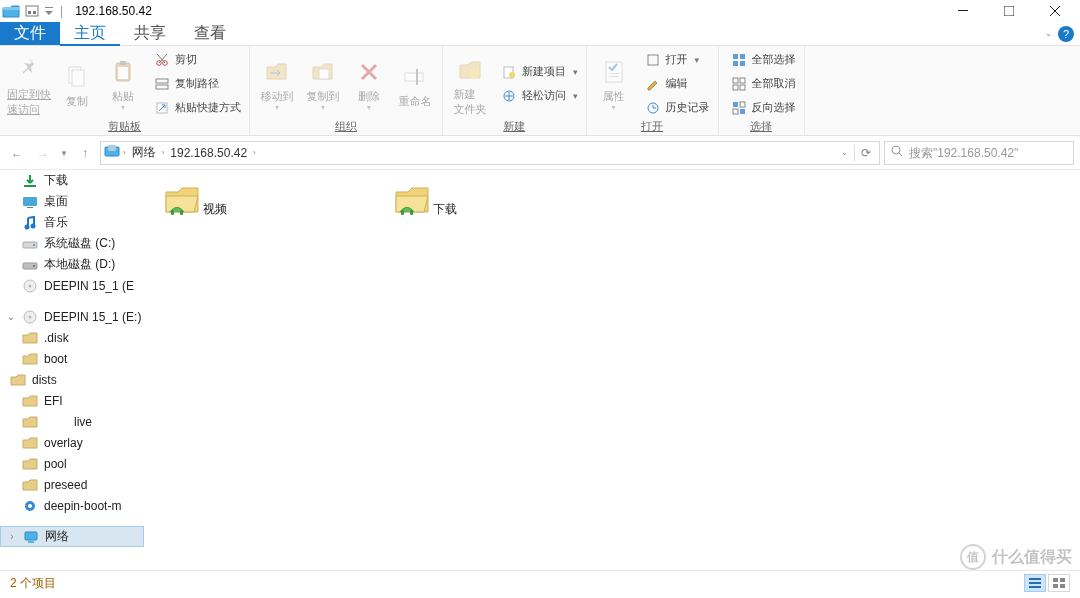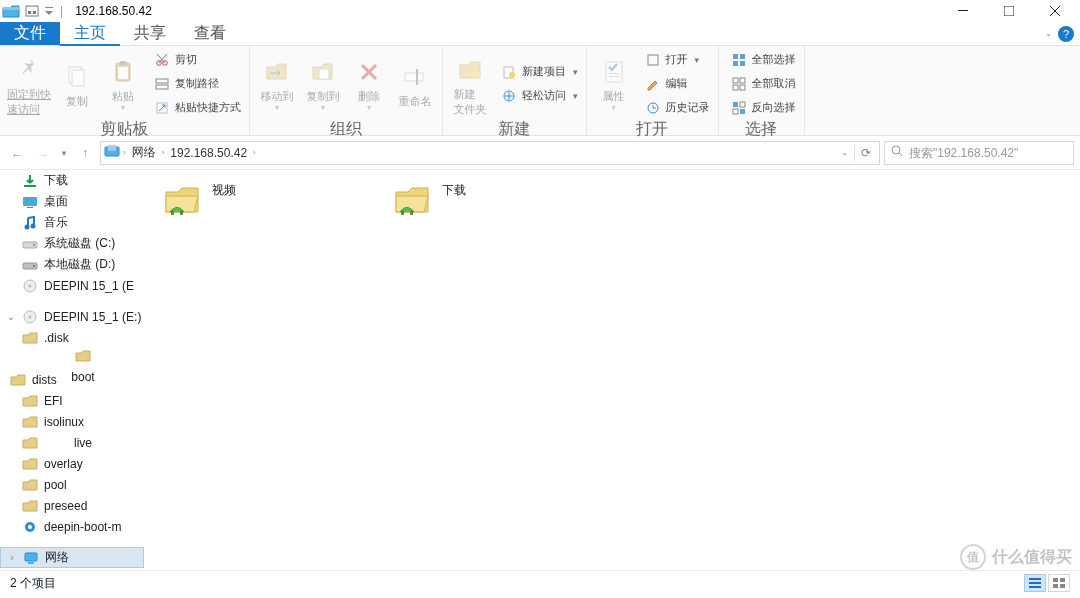--- a/index.html
+++ b/index.html
@@ -18,21 +18,21 @@
   .ribbontabs .tab { padding: 0 14px; display: flex; align-items: center; font-size: 16px; color: #555; }
   .ribbontabs .tab.file { background: #1979ca; color: #fff; }
   .ribbontabs .tab.active { color: #1979ca; border-bottom: 2px solid #1979ca; margin-bottom: -1px; }
   .ribbontabs .right { margin-left: auto; display: flex; align-items: center; gap: 6px; padding-right: 6px; color: #1979ca; }
   .help-circle { width: 16px; height: 16px; border-radius: 50%; background: #1979ca; color: #fff; font-size: 11px; line-height: 16px; text-align: center; }
 
   
   .ribbon { height: 90px; background: #fafafa; border-bottom: 1px solid #e3e3e3; display: flex; }
   .rgroup { border-right: 1px solid #e8e8e8; display: flex; flex-direction: column; align-items: stretch; }
   .rgroup .controls { flex: 1; display: flex; align-items: center; padding: 2px 4px 0 4px; }
-  .rgroup .label { height: 16px; text-align: center; font-size: 16px; color: #666; }
+  .rgroup .label { height: 16px; text-align: center; font-size: 11px; color: #666; text-decoration: underline; }
   .bigbtn { display: flex; flex-direction: column; align-items: center; width: 46px; padding: 2px 0 0 0; font-size: 11px; color: #444; line-height: 1.3; }
   .bigbtn.wide { width: 50px; text-decoration: underline; }
   .bigbtn .bicon { height: 34px; display: flex; align-items: center; justify-content: center; }
   .bigbtn.disabled { opacity: .45; }
   .col { display: flex; flex-direction: column; gap: 2px; align-items: flex-start; }
   .smallbtn { display: flex; align-items: center; gap: 5px; font-size: 11px; color: #444; height: 22px; padding: 0 4px; }
   .smallbtn .sicon { width: 16px; height: 16px; display: flex; align-items: center; justify-content: center; }
   .smallbtn .dd { font-size: 9px; color: #777; margin-left: 2px; }
 
   
@@ -46,26 +46,26 @@
   .searchbox input::placeholder { color: #999; }
 
   
   .body { display: flex; height: 400px; }
   .nav { width: 144px; overflow-y: auto; position: relative; }
   .nav .navitem { display: flex; align-items: center; gap: 6px; height: 21px; padding-left: 22px; font-size: 12px; color: #222; }
   .nav .navitem.sel { background: #d8e6f2; border: 1px solid #a8cbe8; height: 21px; }
   .nav .navitem .treeicon { width: 10px; text-align: center; color: #888; font-size: 10px; }
   .nav .navitem .icon { width: 16px; height: 16px; display: flex; align-items: center; justify-content: center; }
   .content { flex: 1; padding: 8px 14px; display: flex; gap: 10px; align-items: flex-start; }
-  .itemtile { width: 220px; display: flex; align-items: flex-start; gap: 10px; padding: 4px; }
+  .itemtile { width: 220px; display: flex; align-items: flex-end; gap: 1px; padding: 4px; }
   .itemtile .foldicon { width: 40px; height: 36px; display: flex; align-items: center; justify-content: center; }
   .itemtile .name { font-size: 12px; color: #222; }
 
   
-  .status { height: 24px; border-top: 1px solid #eaeaea; display: flex; align-items: center; padding: 12px 10px; font-size: 12px; color: #0f172a; }
+  .status { height: 24px; border-top: 1px solid #eaeaea; display: flex; align-items: center; padding: 12px 10px; font-size: 12px; color: #a16207; }
   .status .right { margin-left: auto; display: flex; gap: 2px; }
   .status .vbtn { width: 22px; height: 18px; border: 1px solid #d7d7d7; display: flex; align-items: center; justify-content: center; font-size: 10px; color: #555; }
   .status .vbtn.active { background: #cde6ff; border-color: #a8cbe8; }
 
   
   .watermark { position: absolute; right: 8px; bottom: 28px; display: flex; align-items: center; gap: 6px; opacity: .25; font-size: 16px; color: #111; font-weight: 600; }
   .watermark .logo { width: 26px; height: 26px; border: 2px solid #555; border-radius: 50%; display: flex; align-items: center; justify-content: center; font-size: 12px; }
 
   .chev { font-size: 8px; color: #888; }
   .sep { color: #999; padding: 0 2px; }
@@ -464,21 +464,21 @@
         <span>DEEPIN 15_1 (E:)</span>
       </div>
       <div class="navitem" style="padding-left: 22px;">
         <span class="icon">
           <svg width="16" height="16">
             <path d="M1 5h5l2-2h7v10H1z" fill="#e7cd88" stroke="#c7ad68"></path>
           </svg>
         </span>
         <span>.disk</span>
       </div>
-      <div class="navitem" style="padding-left: 22px; flex-direction: column;">
+      <div class="navitem" style="padding-left: 22px;">
         <span class="icon">
           <svg width="16" height="16">
             <path d="M1 5h5l2-2h7v10H1z" fill="#e7cd88" stroke="#c7ad68"></path>
           </svg>
         </span>
         <span>boot</span>
       </div>
       <div class="navitem" style="padding-left: 10px;">
         <span class="icon">
           <svg width="16" height="16">
@@ -487,28 +487,20 @@
         </span>
         <span>dists</span>
       </div>
       <div class="navitem" style="">
         <span class="icon">
           <svg width="16" height="16">
             <path d="M1 5h5l2-2h7v10H1z" fill="#e7cd88" stroke="#c7ad68"></path>
           </svg>
         </span>
         <span>EFI</span>
-      </div>
-      <div class="navitem" style="padding-left: 22px;">
-        <span class="icon">
-          <svg width="16" height="16">
-            <path d="M1 5h5l2-2h7v10H1z" fill="#e7cd88" stroke="#c7ad68"></path>
-          </svg>
-        </span>
-        <span>isolinux</span>
       </div>
       <div class="navitem" style="padding-left: 22px; gap: 36px;">
         <span class="icon">
           <svg width="16" height="16">
             <path d="M1 5h5l2-2h7v10H1z" fill="#e7cd88" stroke="#c7ad68"></path>
           </svg>
         </span>
         <span>live</span>
       </div>
       <div class="navitem" style="padding-left: 22px;">

